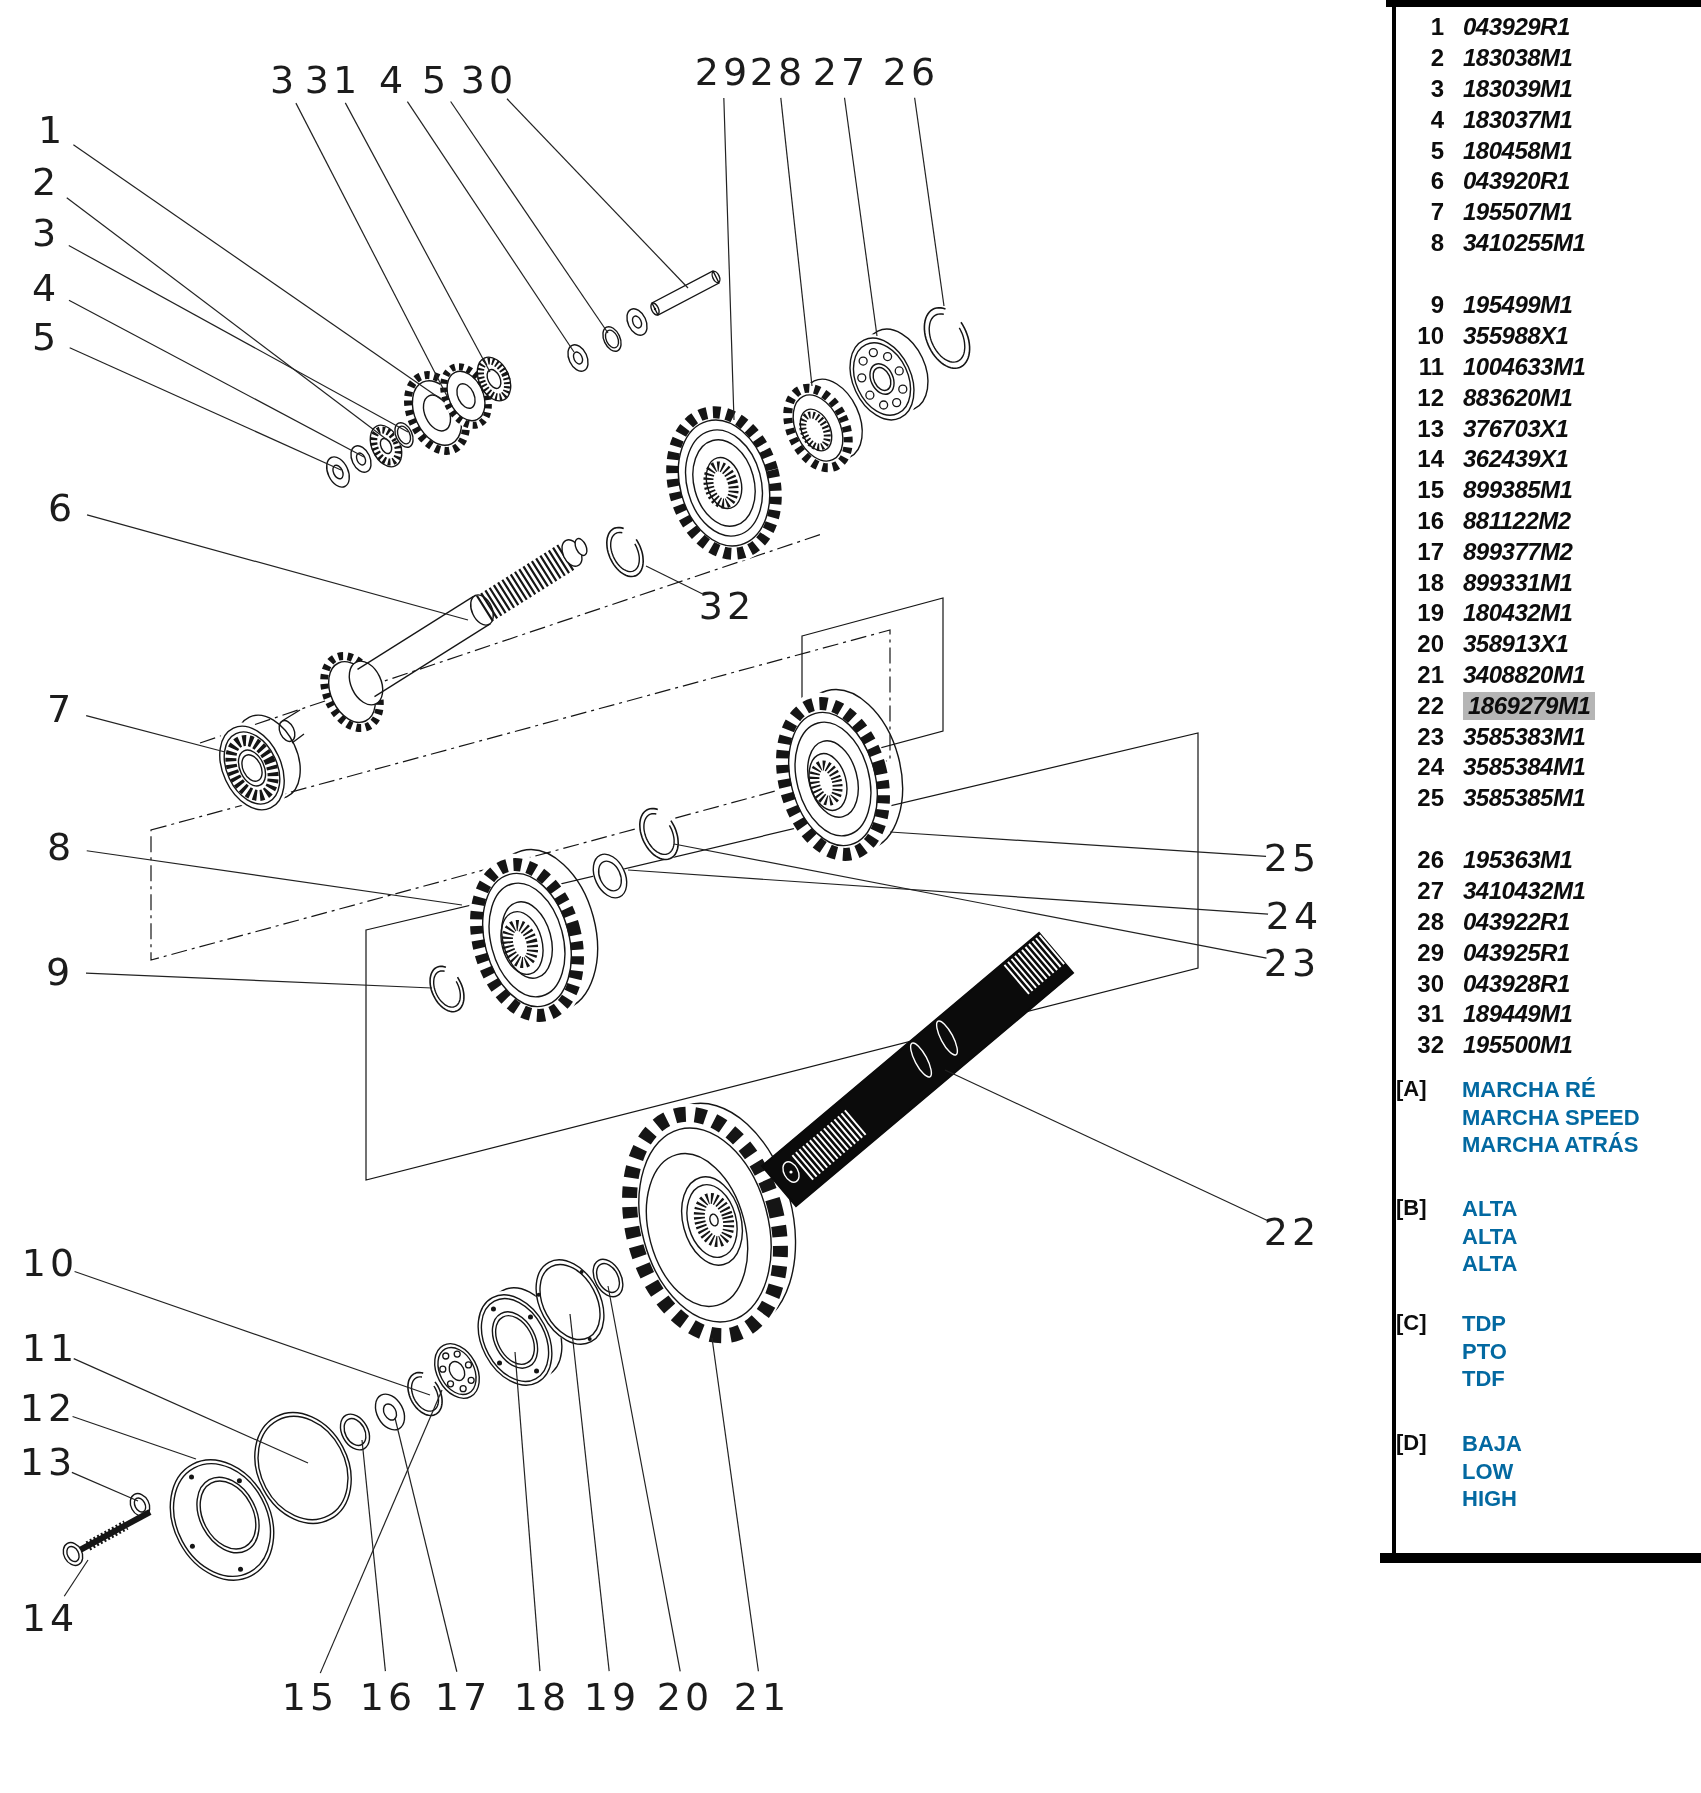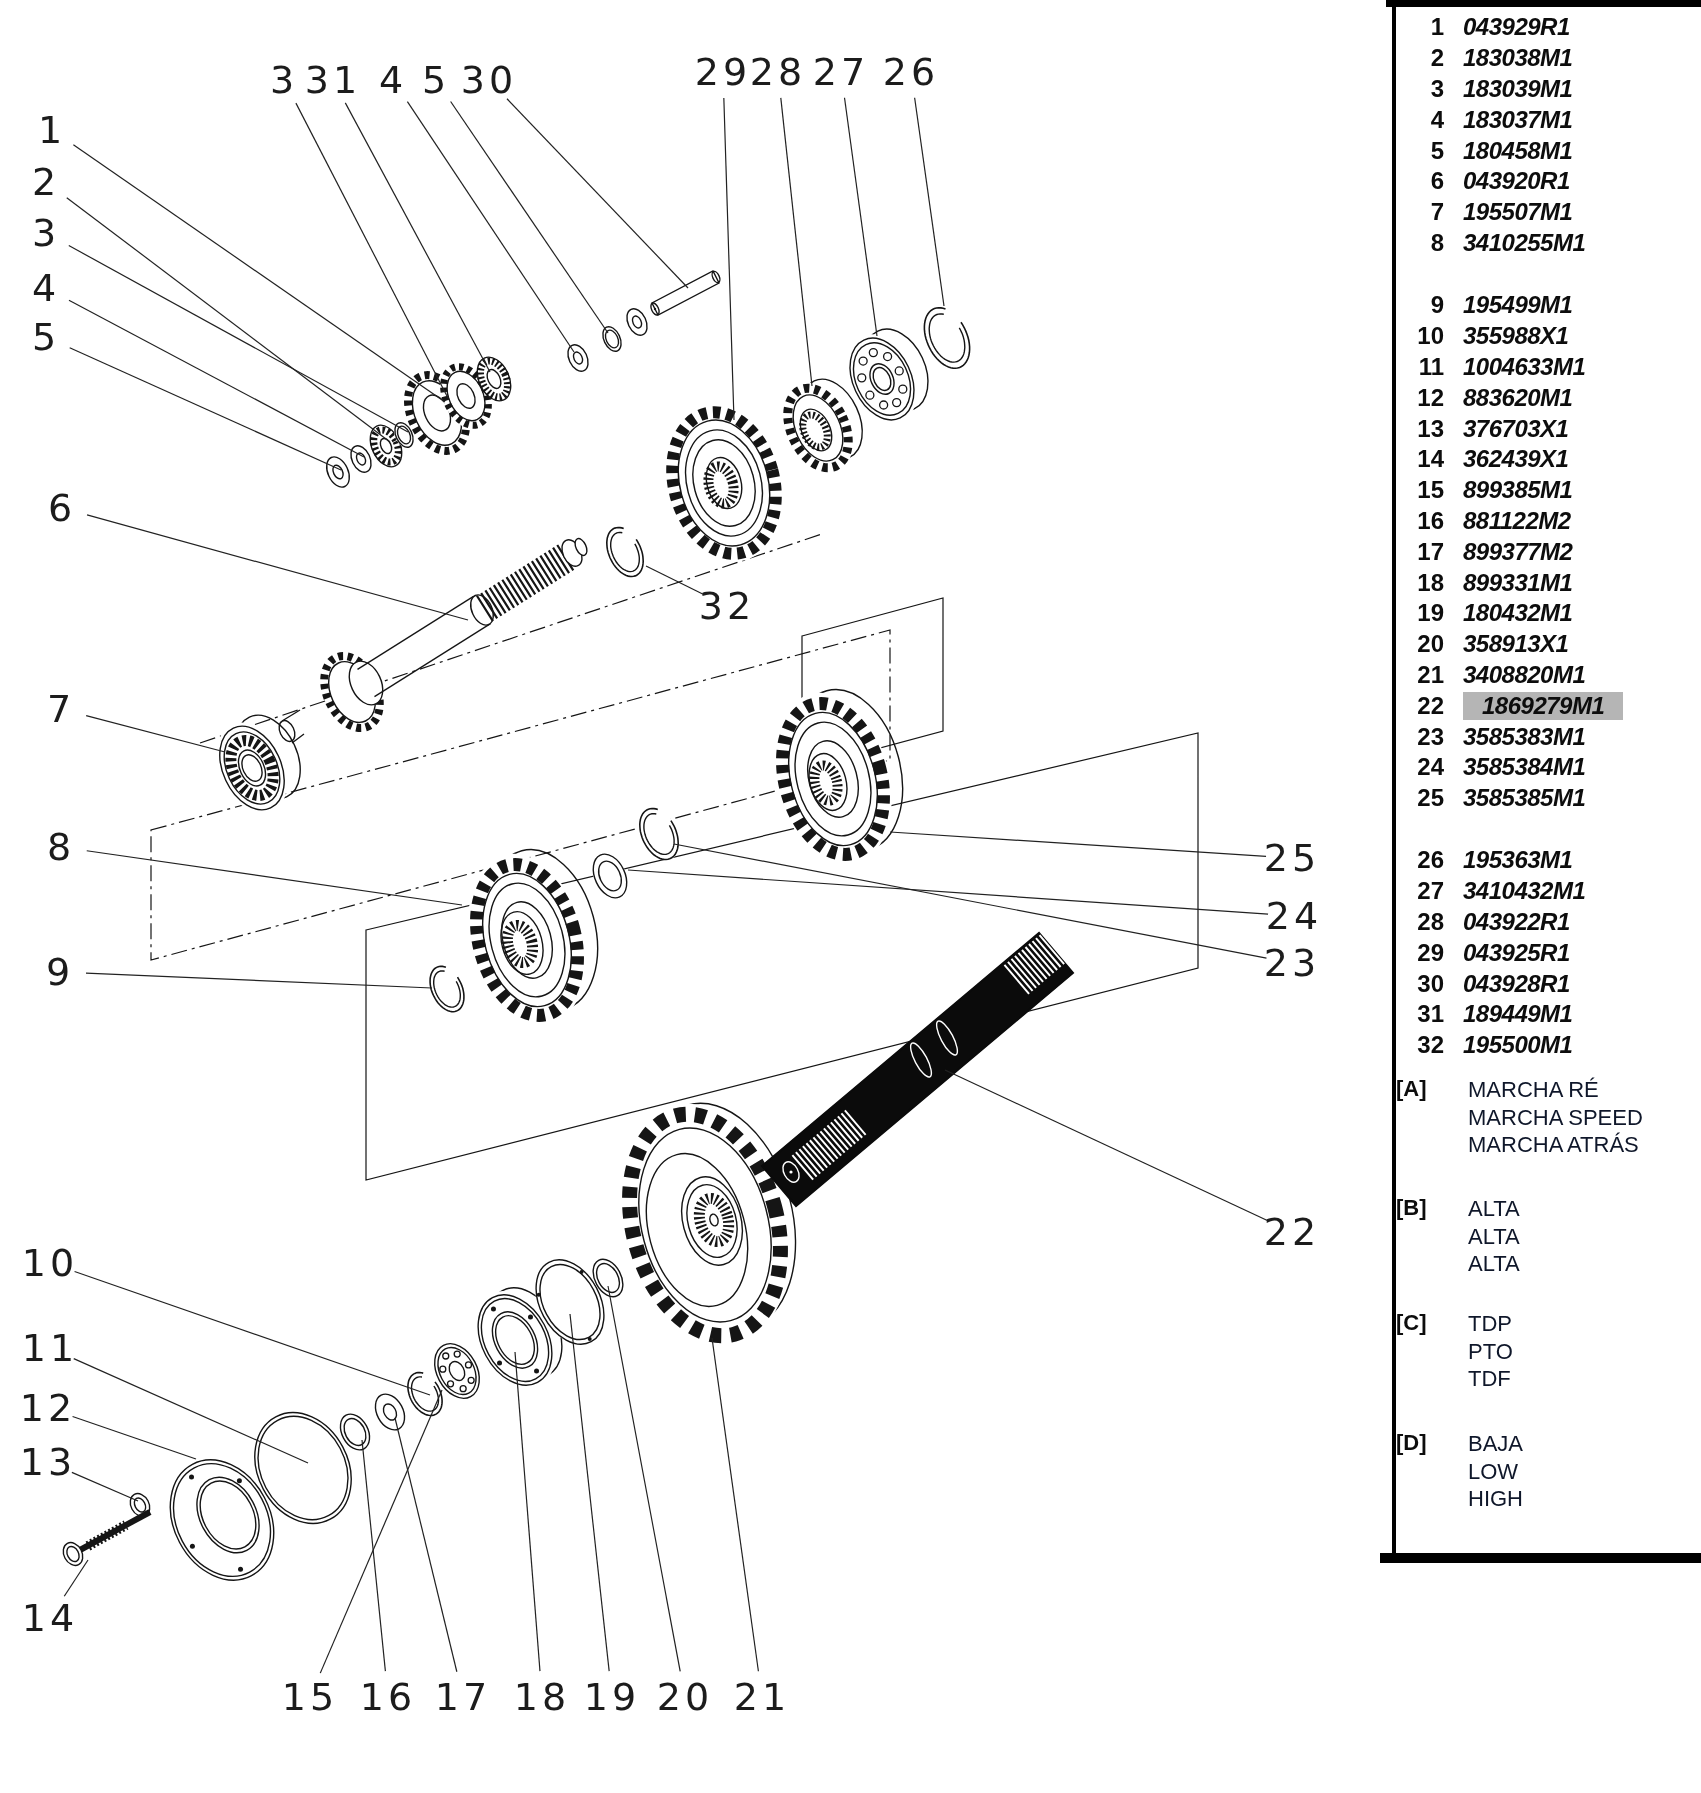--- a/index.html
+++ b/index.html
@@ -8,24 +8,24 @@
   #diagram{position:absolute;left:0;top:0;}
   
   .panel{position:absolute;left:0;top:0;width:1701px;height:1793px;pointer-events:none;}
   .vline{position:absolute;left:1392px;top:0;width:4px;height:1560px;background:#000;}
   .topbar{position:absolute;left:1386px;top:0;width:315px;height:7px;background:#000;}
   .botbar{position:absolute;left:1380px;top:1553px;width:321px;height:10px;background:#000;}
   .pgroup{position:absolute;left:1398px;width:300px;}
   .prow{display:flex;align-items:center;height:30.8px;pointer-events:auto;}
   .pnum{width:46px;text-align:right;font-weight:bold;font-size:24px;color:#0d0d0d;letter-spacing:0px;}
   .ppart{margin-left:19px;font-weight:bold;font-size:24px;color:#0d0d0d;letter-spacing:-0.5px;white-space:nowrap;font-style:italic;}
-  .hl{background:#b5b5b5;padding:0 19px;}
+  .hl{background:#b5b5b5;padding:0 5px;}
   .note{position:absolute;left:1396px;width:300px;display:flex;}
   .ntag{width:48px;font-weight:bold;font-size:22px;color:#0d0d0d;}
-  .nlines{margin-left:24px;font-weight:normal;font-size:22px;line-height:27.5px;color:#0f172a;white-space:nowrap;}
+  .nlines{margin-left:18px;font-weight:bold;font-size:22px;line-height:27.5px;color:#0369a1;white-space:nowrap;}
   text.callout{font-family:"DejaVu Sans",sans-serif;font-size:38px;fill:#1c1c1c;letter-spacing:4px;}
 </style>
 </head>
 <body>
 
 <div class="stage">
   <svg id="diagram" width="1701" height="1793" viewBox="0 0 1701 1793">
       <g></g>
       <polygon points="366,930 1198,733 1198,968 366,1180" fill="none" stroke="#151515" stroke-width="1.2"></polygon>
       <polygon points="802,636 943,598 943,731 802,769" fill="none" stroke="#151515" stroke-width="1.2"></polygon>

